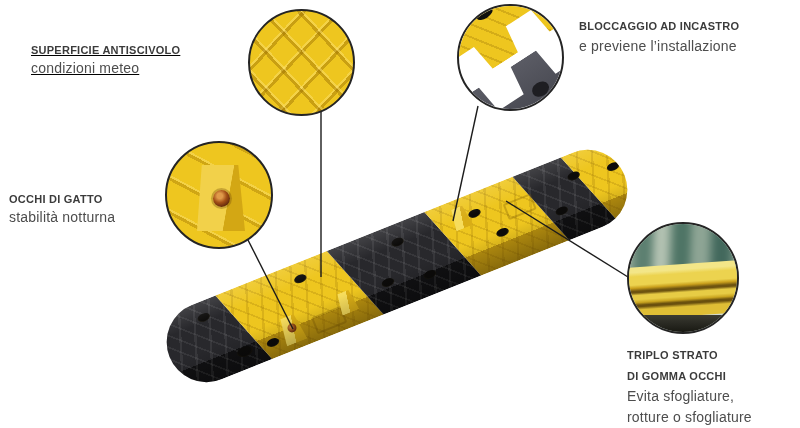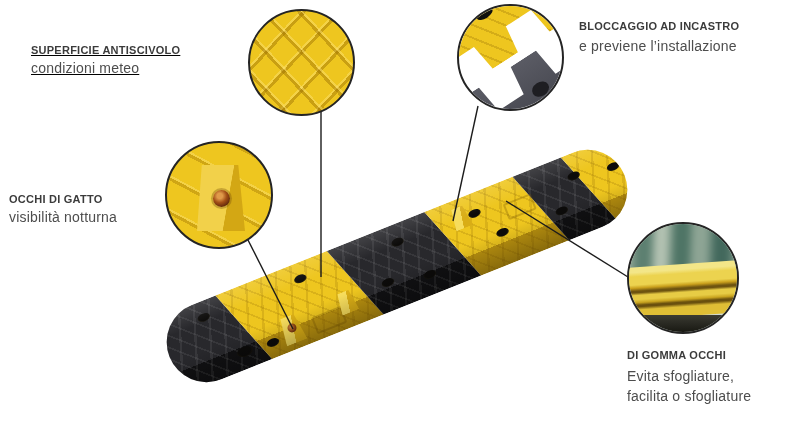--- a/index.html
+++ b/index.html
@@ -157,22 +157,23 @@
     <div class="l">condizioni meteo</div>
   </div>
 
   <div class="callout" id="co-inter">
     <div class="t">BLOCCAGGIO AD INCASTRO</div>
     <div class="l">e previene l’installazione</div>
   </div>
 
   <div class="callout" id="co-cat">
     <div class="t">OCCHI DI GATTO</div>
-    <div class="l">visibilità notturna</div>
+    <div class="l">stabilità notturna</div>
   </div>
 
   <div class="callout" id="co-triple">
+    <div class="t">TRIPLO STRATO</div>
     <div class="t">DI GOMMA OCCHI</div>
     <div class="l">Evita sfogliature,</div>
-    <div class="l">facilita o sfogliature</div>
+    <div class="l">rotture o sfogliature</div>
   </div>
 
 </div>
 
 </body></html>

